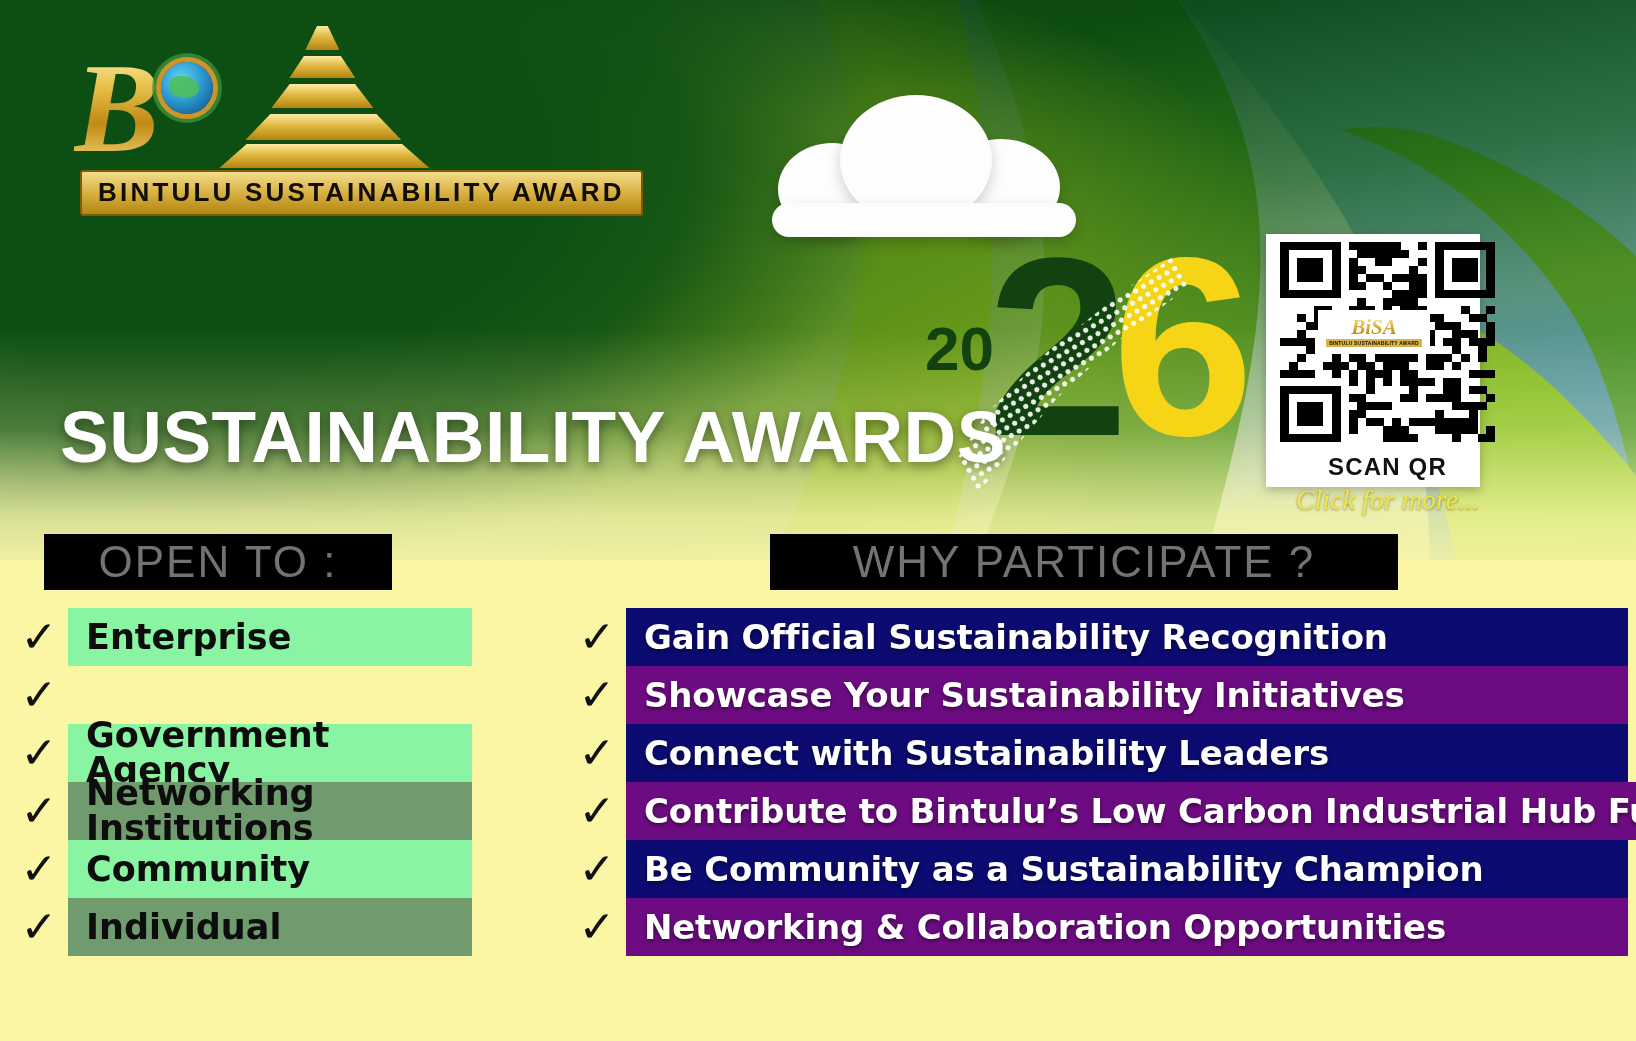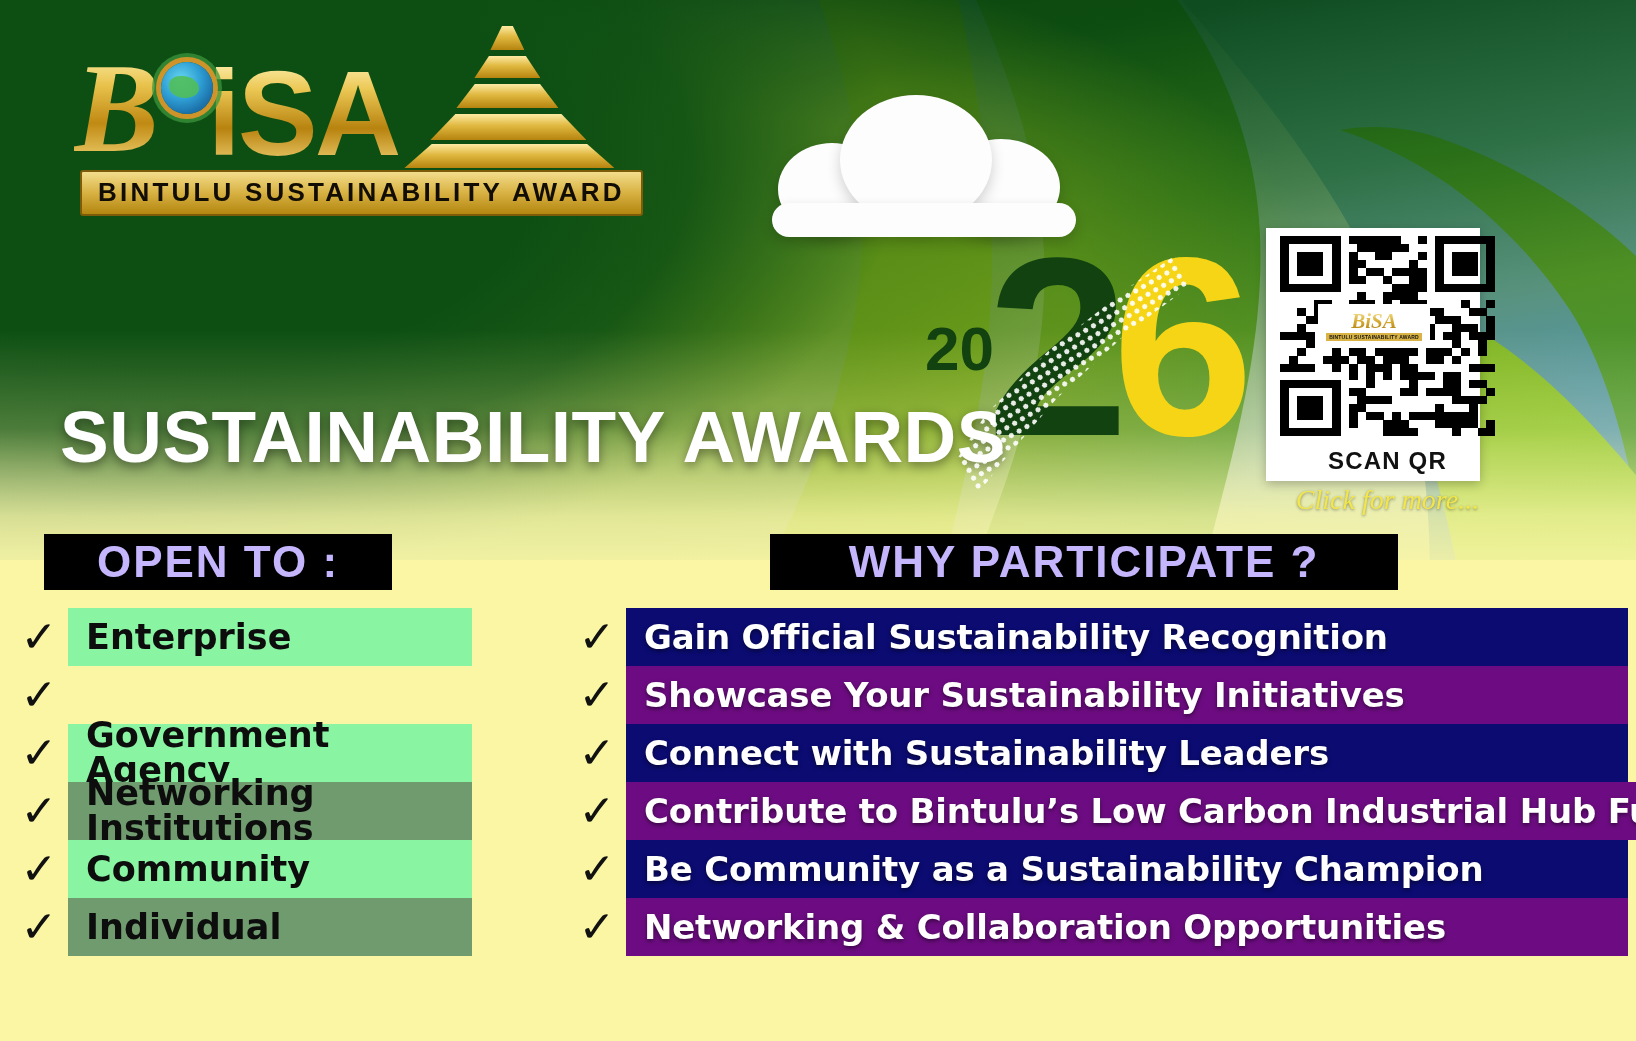--- a/index.html
+++ b/index.html
@@ -160,21 +160,21 @@
       radial-gradient(circle at 50% 50%, rgba(255,255,255,0.95) 0%, rgba(255,255,255,0.95) 42%, rgba(255,255,255,0) 44%)
       0 0 / 9px 9px;
     transform: rotate(-30deg);
     clip-path: polygon(0% 58%, 16% 38%, 46% 18%, 80% 6%, 100% 2%, 100% 30%, 72% 38%, 40% 56%, 12% 80%, 0% 92%);
     opacity: 0.95;
     pointer-events: none;
   }
 
   
   .qr-card {
-    position: absolute; left: 1266px; top: 228px;
+    position: absolute; left: 1266px; top: 234px;
     width: 214px; height: 253px; background: #ffffff;
     box-shadow: 0 3px 10px rgba(0,0,0,0.25);
   }
   .qr-grid {
     position: absolute; left: 14px; top: 8px;
     width: 215px; height: 200px;
   }
   .qr-grid .cell { position: absolute; background: #000; }
   .qr-logo {
     position: absolute; left: 52px; top: 76px;
@@ -204,21 +204,21 @@
     font-style: italic; font-family: "Liberation Serif", serif;
     text-shadow: 0 1px 3px rgba(0,0,0,0.45);
   }
 
   
   .hdr-bar {
     position: absolute; background: #000000;
     display: flex; align-items: center; justify-content: center;
   }
   .hdr-bar span {
-    color: #c4b5fd; font-weight: bold; letter-spacing: 2px;
+    color: #737373; font-weight: normal; letter-spacing: 2px;
     font-size: 44px; line-height: 1;
   }
   .hdr-open  { left: 44px;  top: 534px; width: 348px; height: 56px; }
   .hdr-why   { left: 770px; top: 534px; width: 628px; height: 56px; }
 
   
   .list { position: absolute; }
   .row { display: flex; align-items: center; }
   .tick {
     width: 58px; flex: 0 0 58px; text-align: center;
@@ -274,21 +274,20 @@
       <i class="cbase"></i>
   </div>
 
   <div class="bg-fade-bottom"></div>
   <div class="bg-bottom"></div>
 
   <div class="logo-block">
     <div class="logo-mark">
       <div class="logo-b">B</div>
       <div class="logo-globe"></div>
-      <div class="logo-is">iSA</div>
       <div class="logo-tower">
         <span class="tw1"></span>
           <span class="tw2"></span>
           <span class="tw3"></span>
         <span class="tw4"></span>
           <span class="tw5"></span>
       </div>
     </div>
     <div class="logo-bar">
       <span>BINTULU SUSTAINABILITY AWARD</span>

